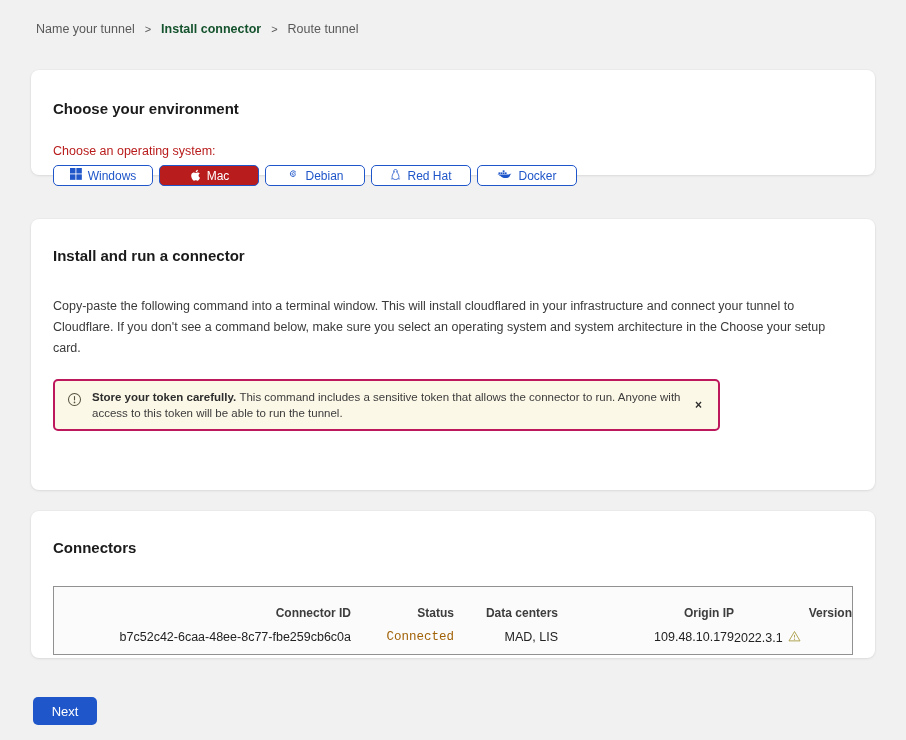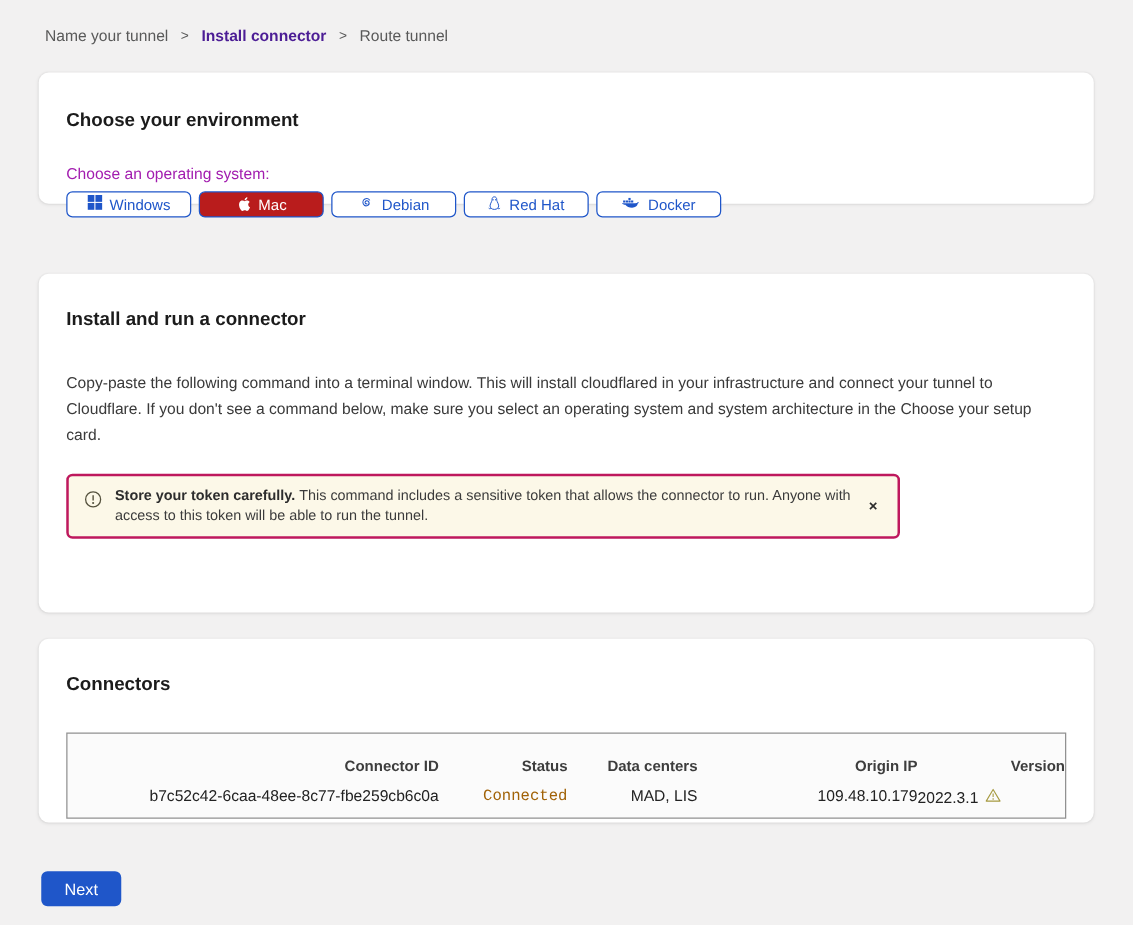--- a/index.html
+++ b/index.html
@@ -9,33 +9,33 @@
     background: #f2f1f1;
     color: #313131;
     position: relative;
   }
   .breadcrumb {
     position: absolute; left: 36px; top: 22px;
     font-size: 12.5px; color: #595959;
     display: flex; align-items: center; gap: 10px;
   }
   .breadcrumb .crumb { color: #595959; }
-  .breadcrumb .crumb.active { color: #4c1d95; font-weight: bold; }
+  .breadcrumb .crumb.active { color: #14532d; font-weight: bold; }
   .breadcrumb .sep { color: #595959; font-size: 11px; }
 
   .card {
     position: absolute; left: 31px; width: 844px;
     background: #ffffff; border-radius: 8px;
     box-shadow: 0 1px 3px rgba(0,0,0,0.08), 0 0 0 1px rgba(0,0,0,0.02);
   }
   .card-title { font-size: 15px; font-weight: bold; color: #1b1b1b; }
 
   
-  #card-environment { top: 58px; height: 105px; padding: 30px 22px 0 22px; }
-  .os-label { font-size: 12.5px; color: #a21caf; margin-top: 27px; margin-bottom: 7px; }
+  #card-environment { top: 70px; height: 105px; padding: 30px 22px 0 22px; }
+  .os-label { font-size: 12.5px; color: #b91c1c; margin-top: 27px; margin-bottom: 7px; }
   .os-row { display: flex; gap: 6px; }
   .os-btn {
     width: 100px; height: 21px;
     display: flex; align-items: center; justify-content: center; gap: 6px;
     border: 1px solid #1f56c9; border-radius: 5px;
     background: #ffffff; color: #1f56c9;
     font-family: "Liberation Sans", sans-serif;
     font-size: 12px; cursor: pointer; padding: 0;
   }
   .os-btn.selected { background: #b91c1c; color: #ffffff; }

